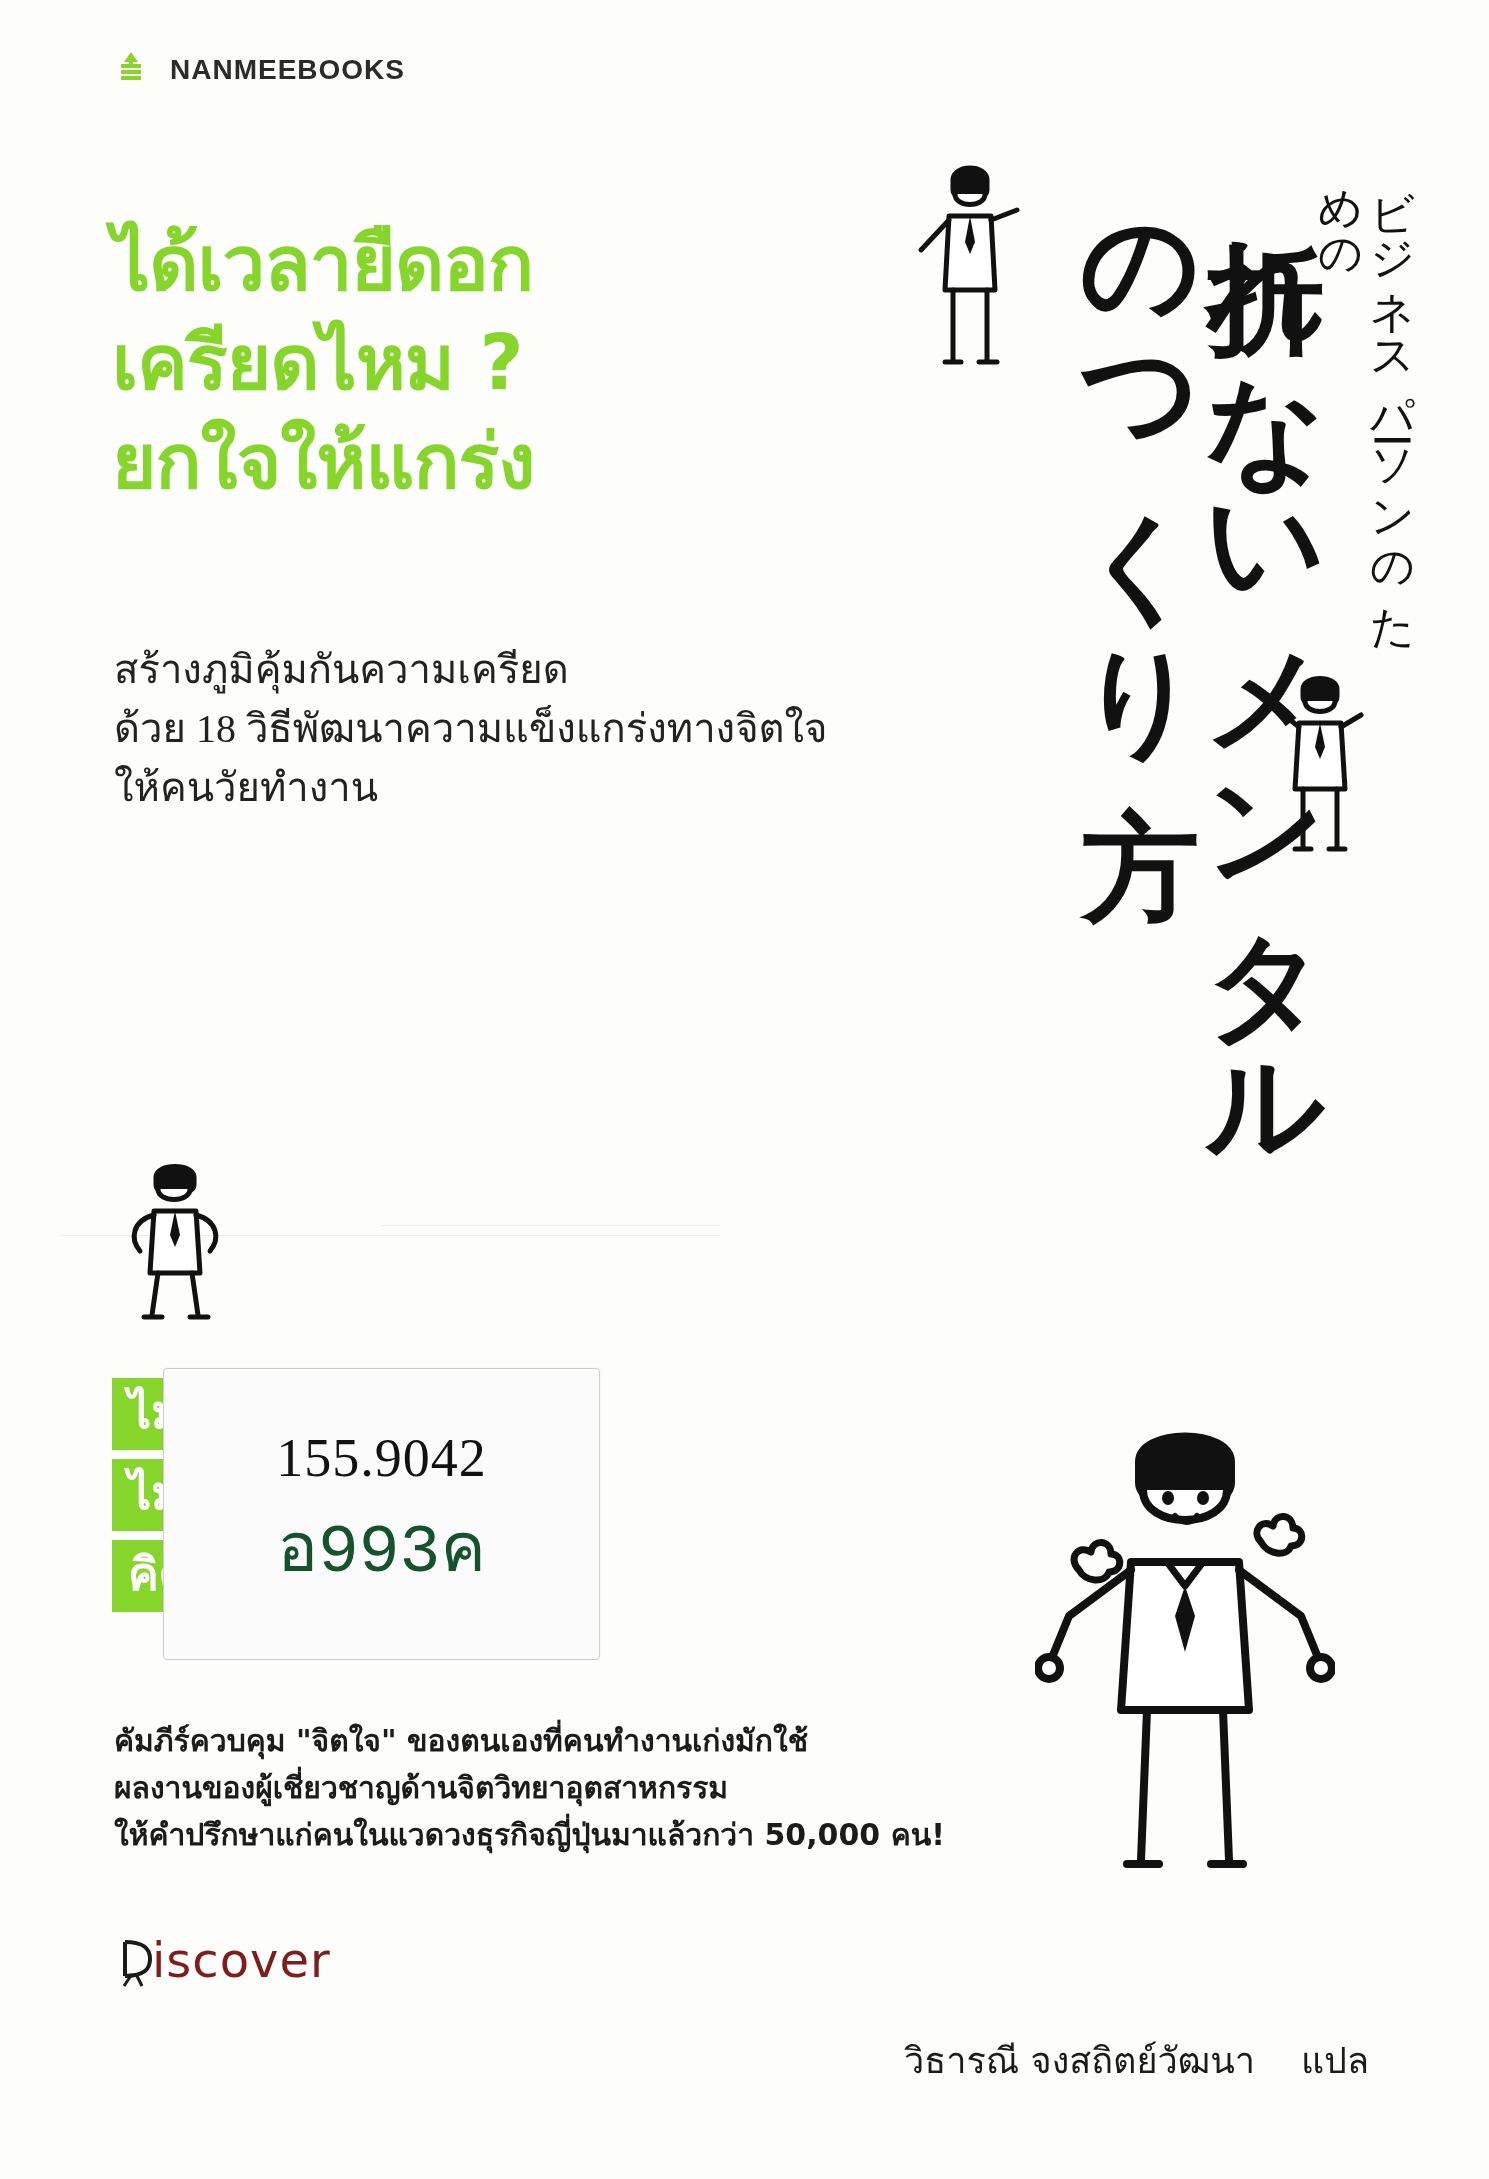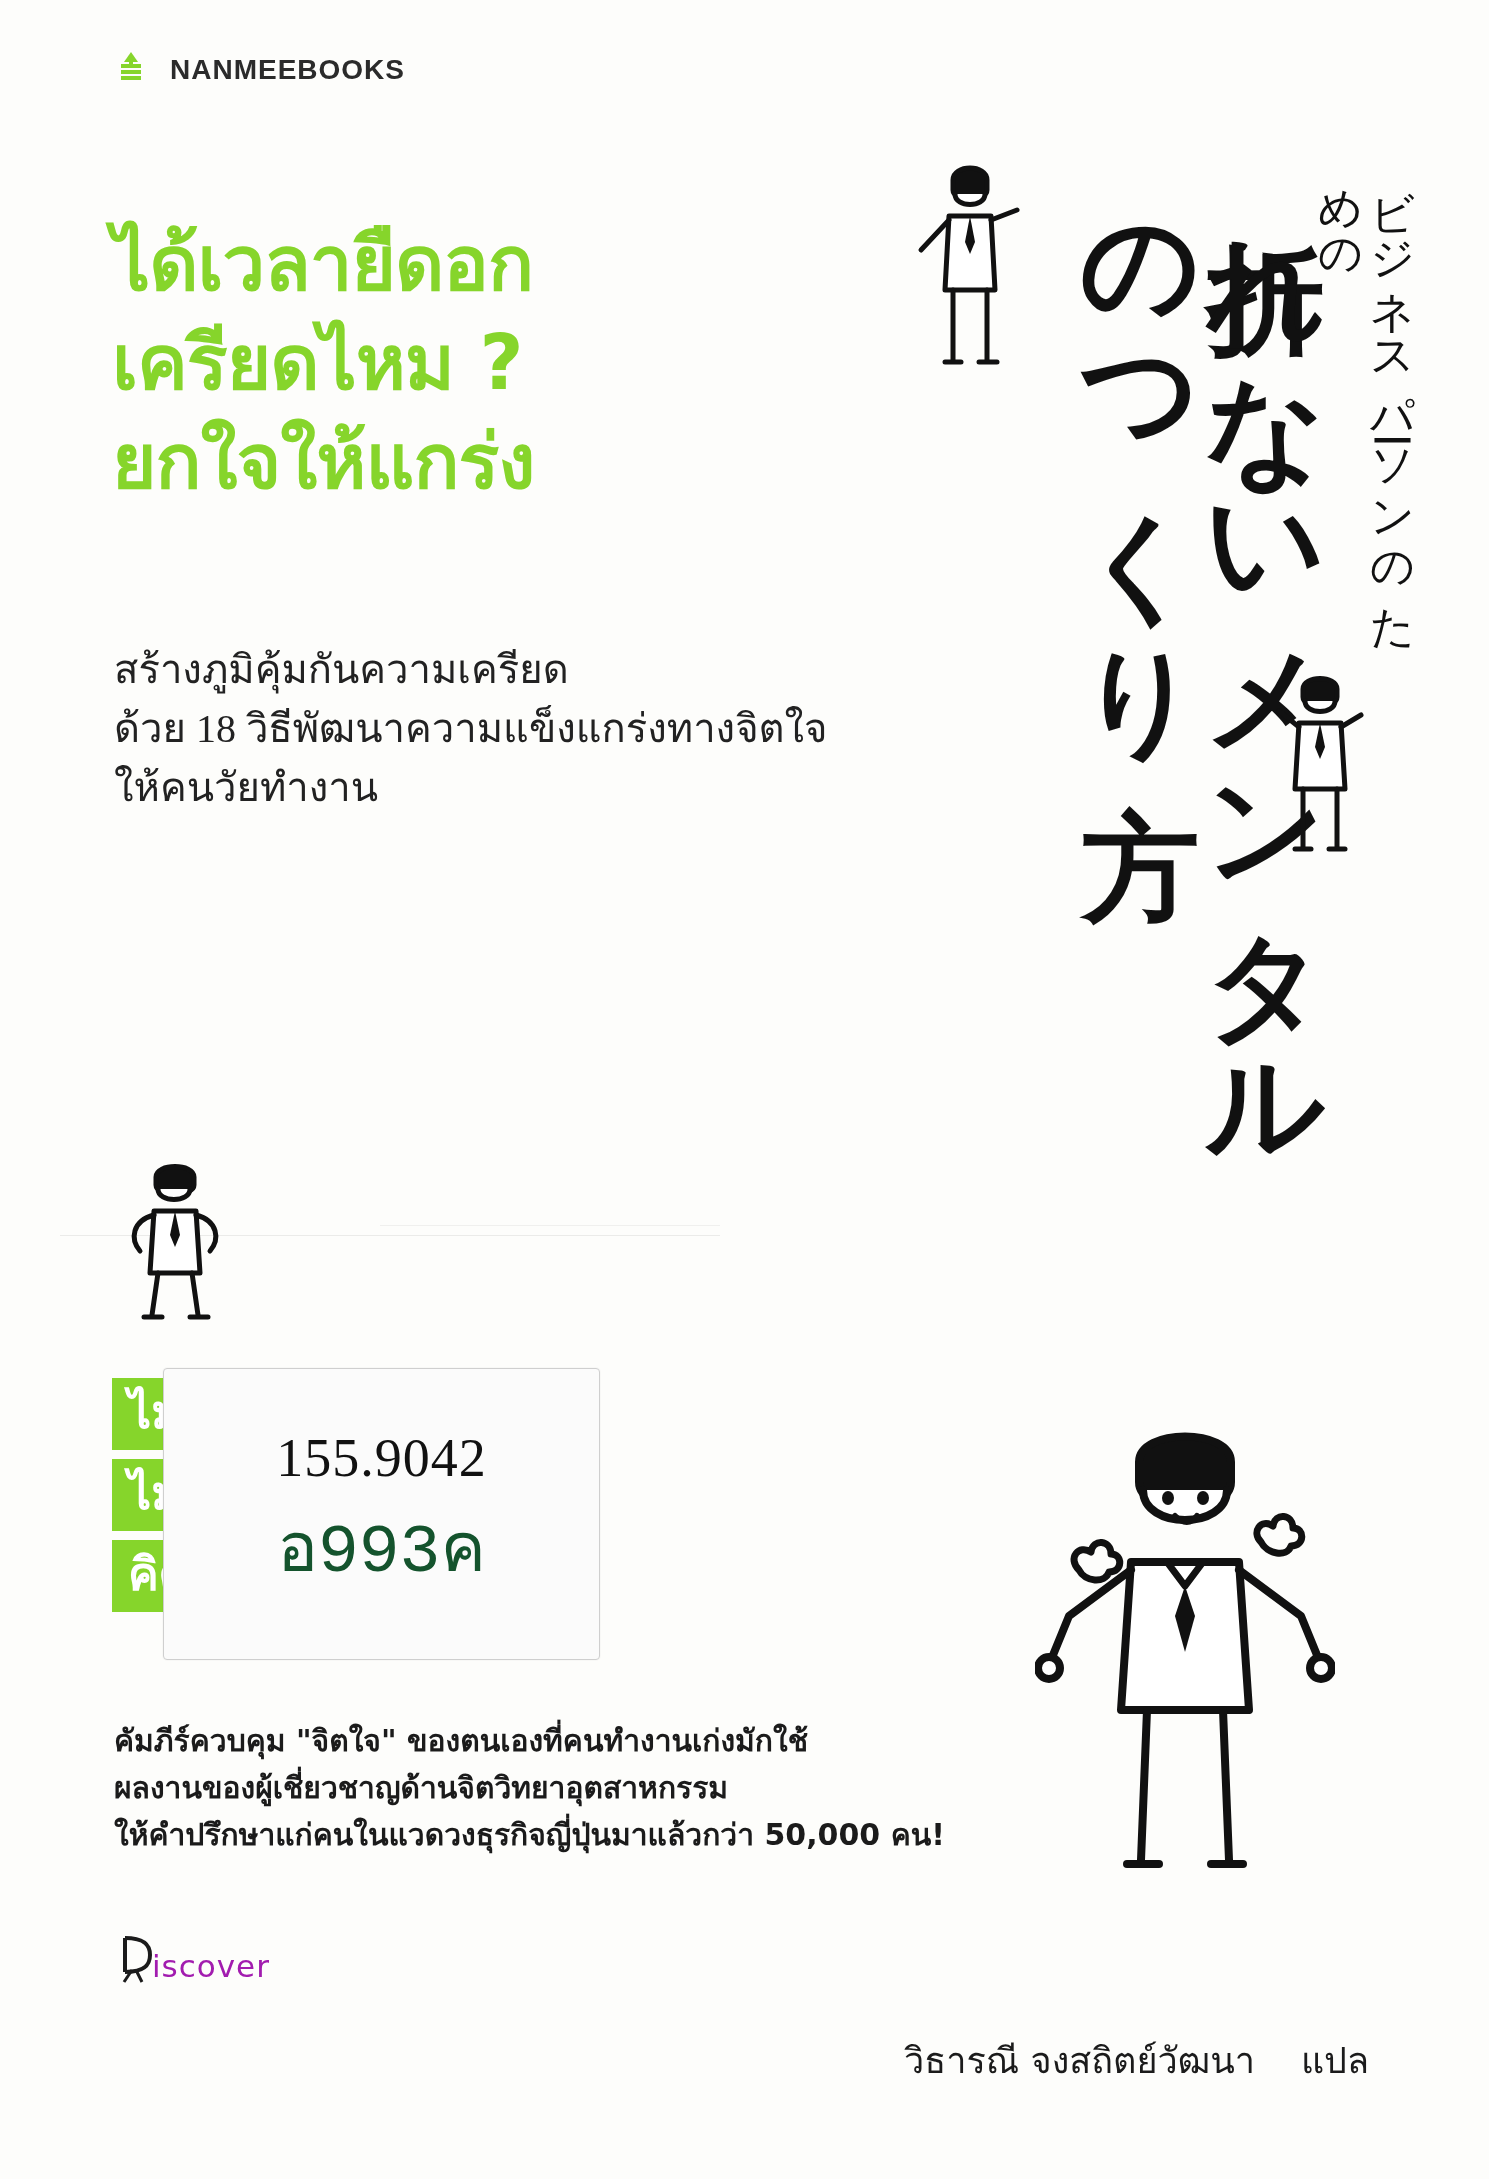--- a/index.html
+++ b/index.html
@@ -163,23 +163,23 @@
     color: #1b1b1b;
   }
   .blurb div { white-space: nowrap; }
 
   
   .discover {
     position: absolute;
     left: 120px;
     top: 1932px;
     font-family: "DejaVu Sans", sans-serif;
-    font-size: 31px;
+    font-size: 48px;
     letter-spacing: 1px;
-    color: #a21caf;
+    color: #7f1d1d;
     display: flex;
     align-items: flex-end;
   }
   .discover .d-mark {
     position: relative;
     width: 34px;
     height: 52px;
   }
   .discover .d-text { margin-left: -2px; }
 

